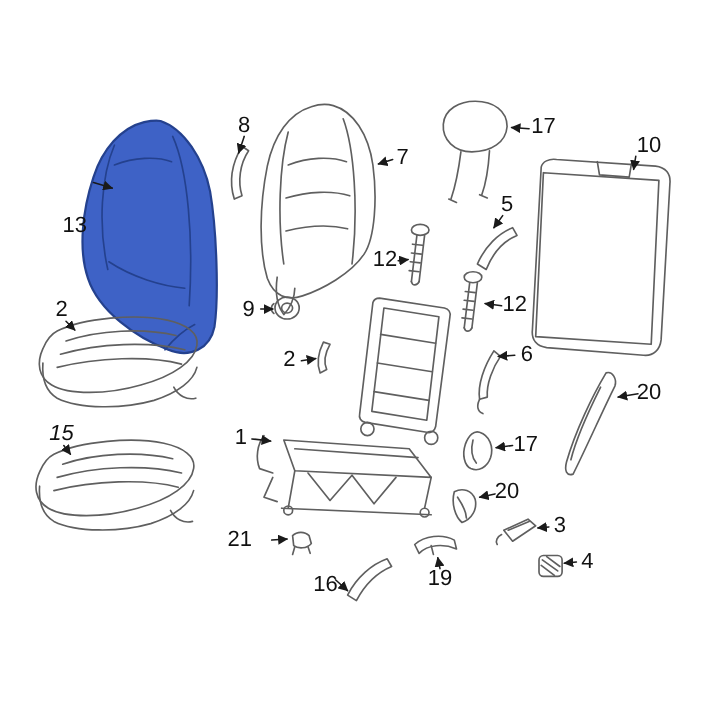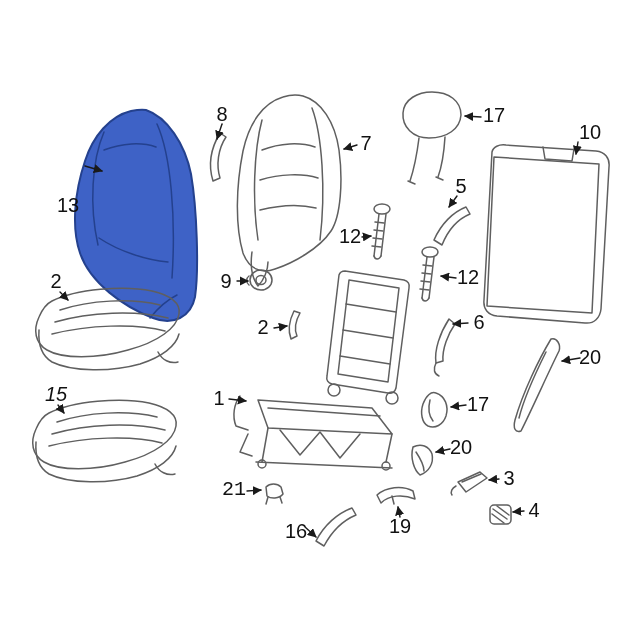--- a/index.html
+++ b/index.html
@@ -216,18 +216,18 @@
   <div class="callout" style="left:226px; top:281px;">9</div>
   <div class="callout" style="left:263px; top:327px;">2</div>
   <div class="callout" style="left:479px; top:322px;">6</div>
   <div class="callout" style="left:56px;  top:281px;">2</div>
   <div class="callout" style="left:219px; top:398px;">1</div>
   <div class="callout" style="left:590px; top:357px;">20</div>
   <div class="callout" style="left:478px; top:404px;">17</div>
   <div class="callout" style="left:56px;  top:394px;font-style:italic;">15</div>
   <div class="callout" style="left:461px; top:447px;">20</div>
   <div class="callout" style="left:509px; top:478px;">3</div>
-  <div class="callout" style="left:234px; top:490px;font-family:Liberation Mono, monospace;">21</div>
+  <div class="callout" style="left:218px; top:490px;">21</div>
   <div class="callout" style="left:534px; top:510px;">4</div>
   <div class="callout" style="left:296px; top:531px;">16</div>
   <div class="callout" style="left:400px; top:526px;">19</div>
 
 </div>
 
 </body></html>

